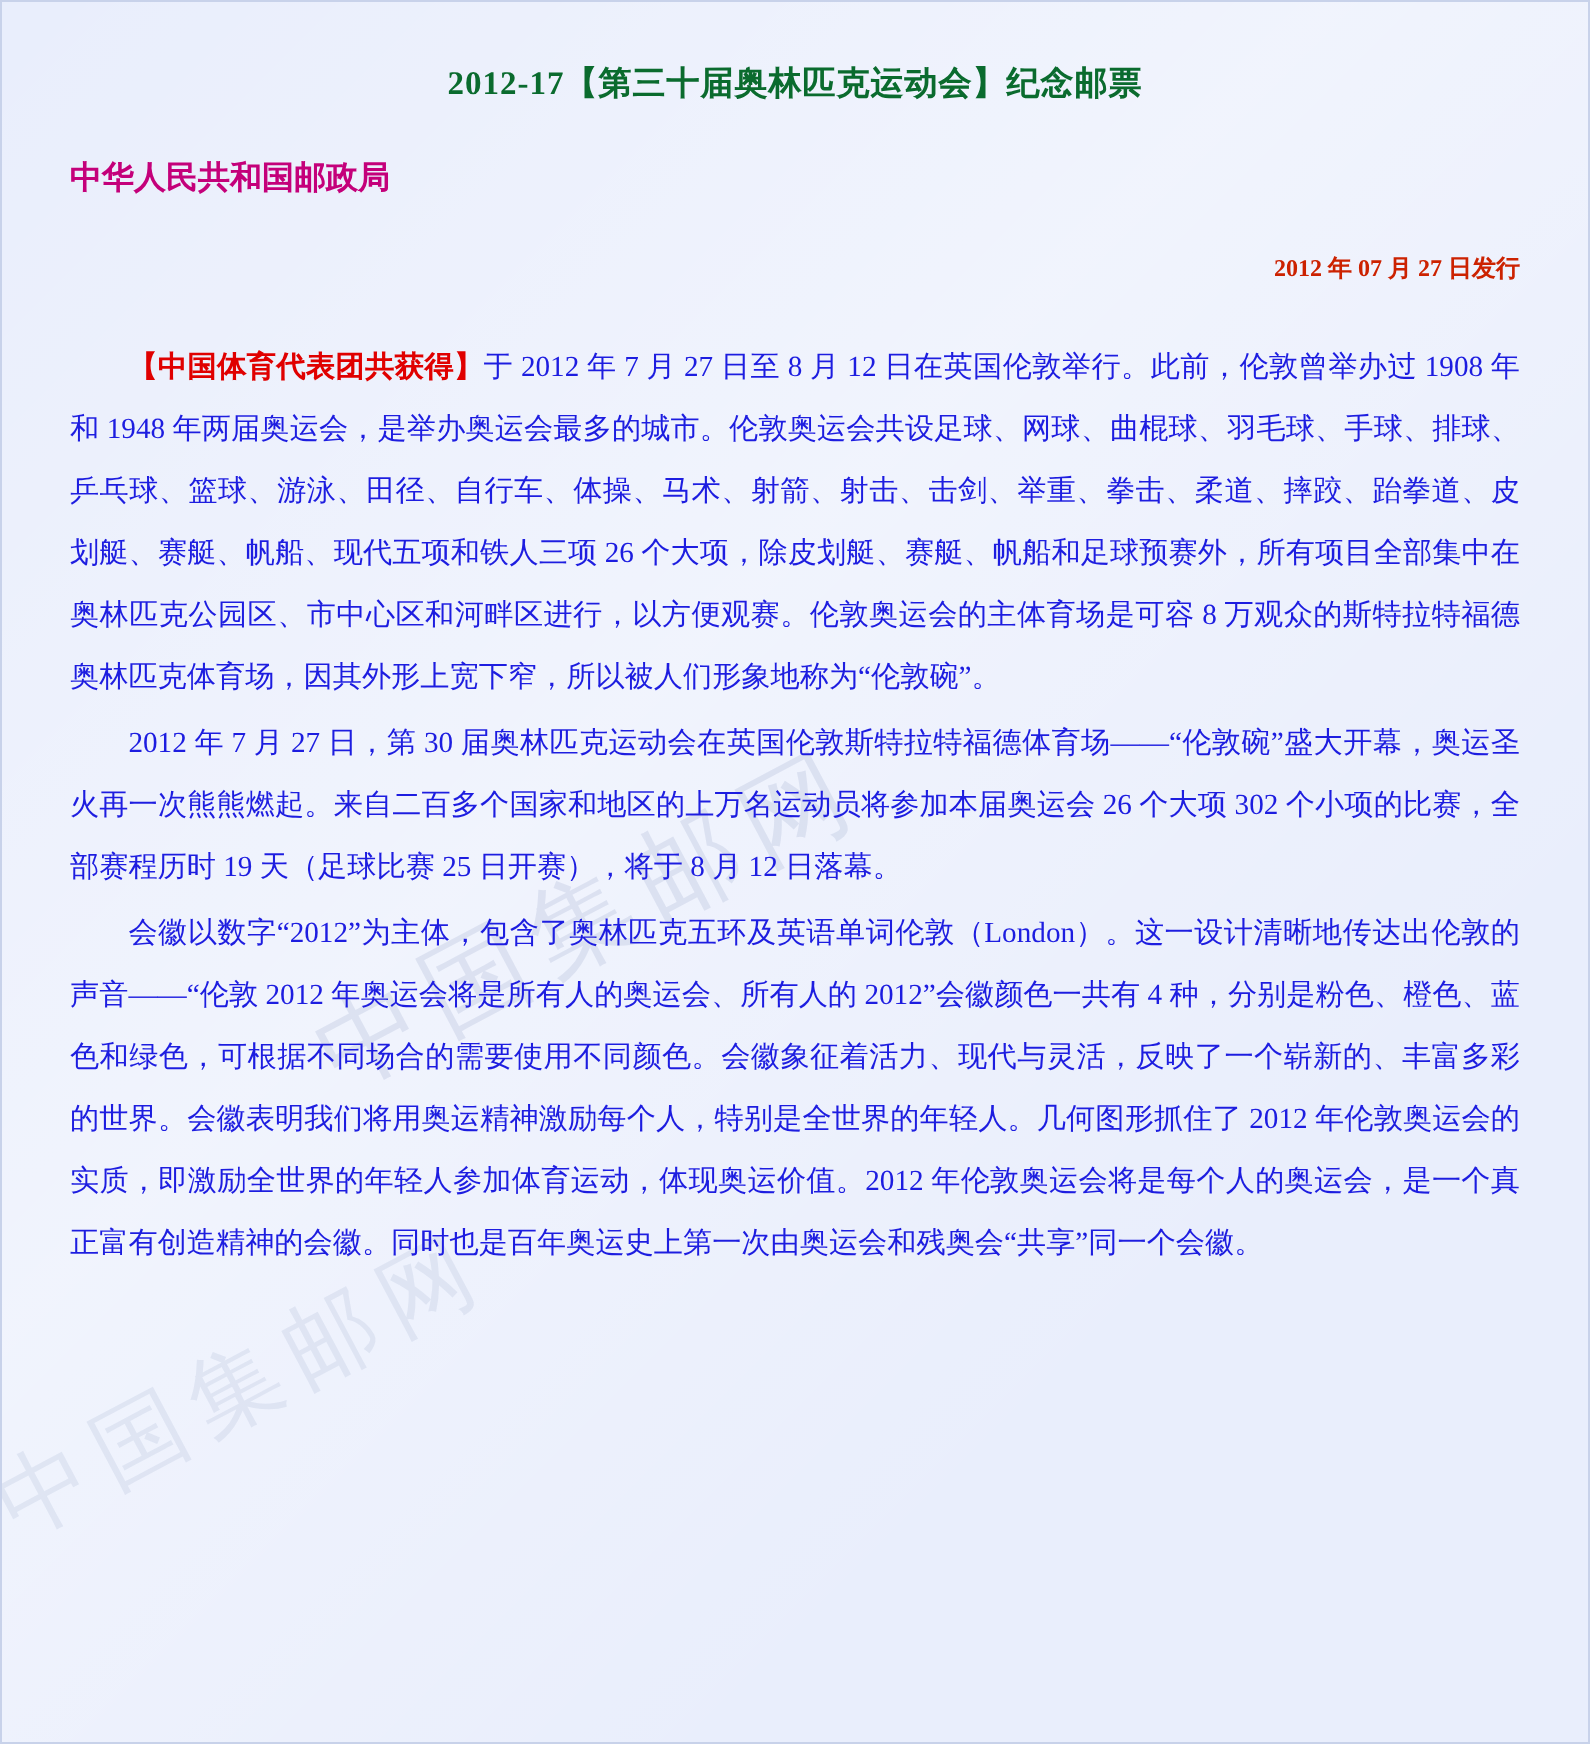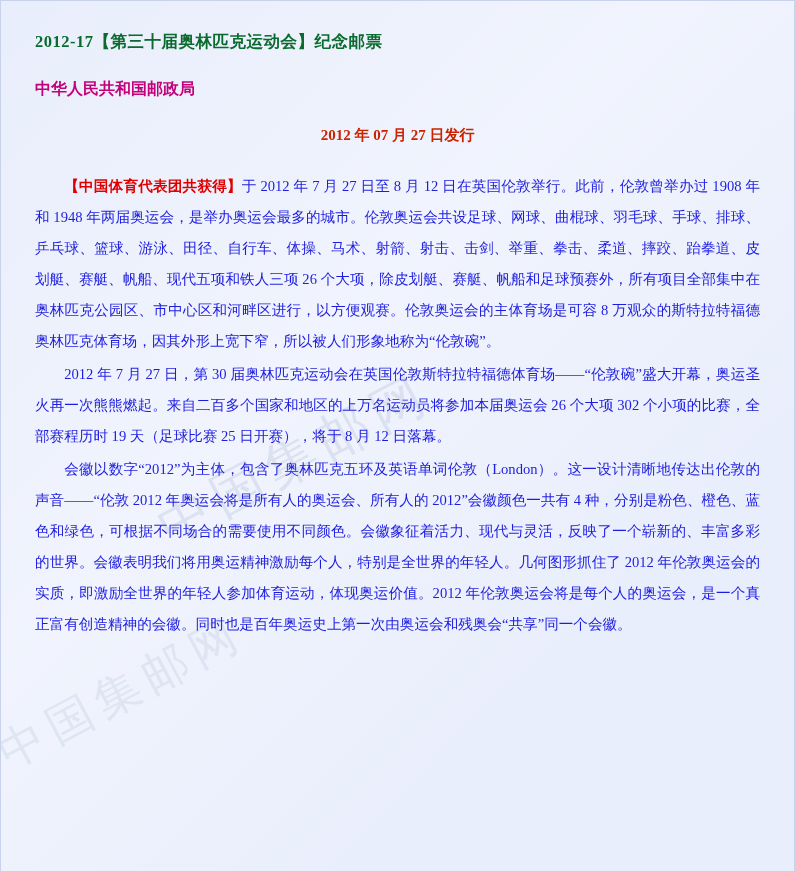--- a/index.html
+++ b/index.html
@@ -43,37 +43,38 @@
     left: -40px;
     font-size: 46px;
     color: rgba(150,165,200,0.18);
   }
   .content {
     position: relative;
     z-index: 2;
     padding: 22px 34px 26px 34px;
   }
   .title {
+    text-align: center;
     font-weight: bold;
     font-size: 16.5px;
     color: #0a6b2e;
     margin: 8px 0 0 0;
     letter-spacing: 0.5px;
   }
   .subtitle {
     text-align: left;
     font-weight: bold;
     font-size: 16px;
     color: #c4007a;
     margin: 26px 0 0 0;
   }
   .issue-date {
-    text-align: center;
+    text-align: right;
     font-weight: bold;
-    font-size: 15px;
+    font-size: 12px;
     color: #cc2200;
     margin: 26px 0 0 0;
   }
   .body {
     margin-top: 26px;
     color: #1d1de0;
     font-size: 14.6px;
     line-height: 31px;
     text-align: justify;
   }

